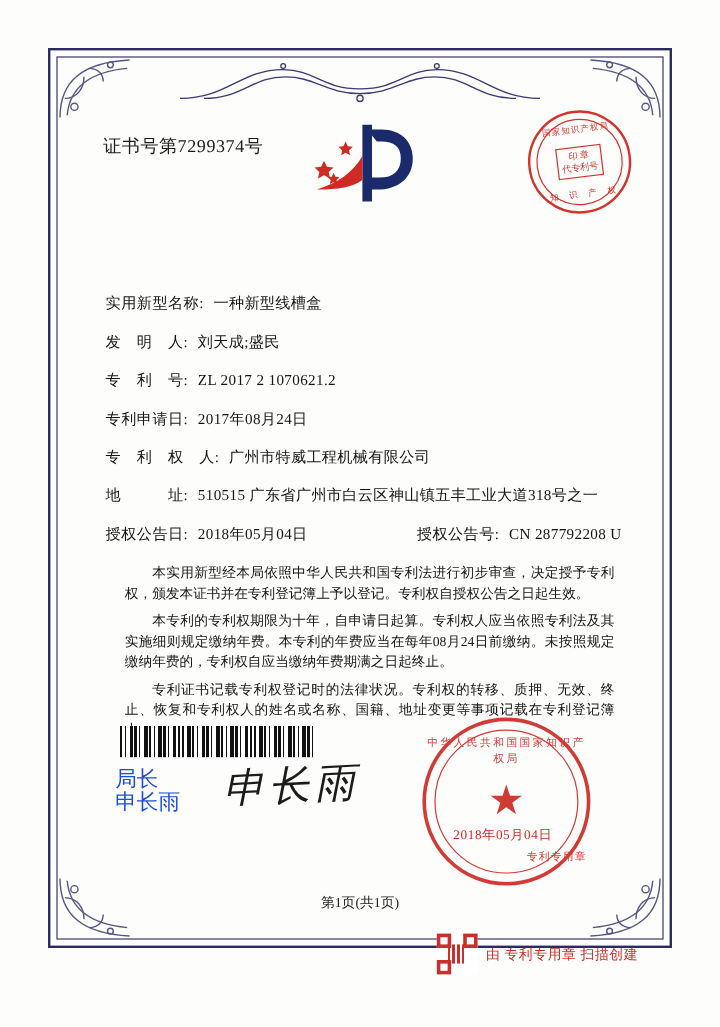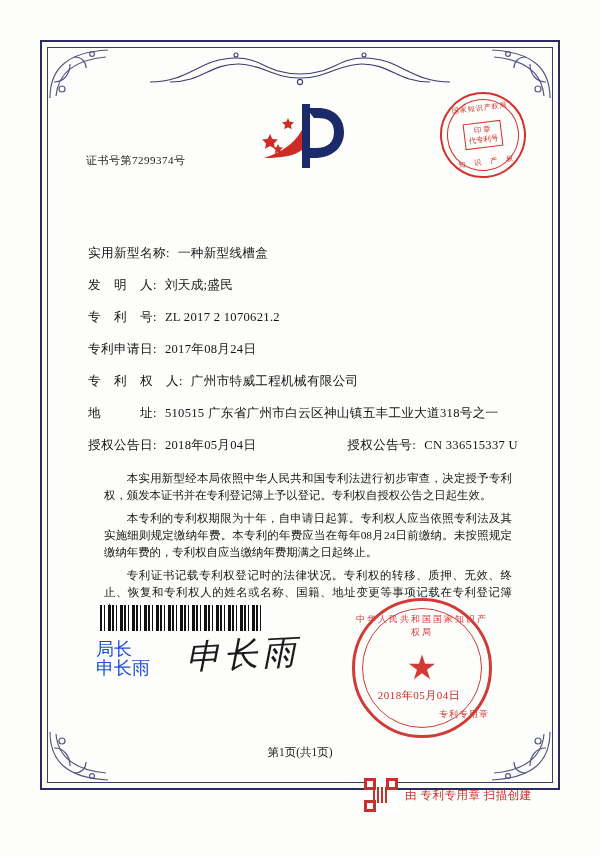--- a/index.html
+++ b/index.html
@@ -57,24 +57,23 @@
     left: 150px; top: 52px;
     width: 300px; height: 34px;
     color: #3b3b72;
   }
   .top-flourish svg { width: 100%; height: 100%; display: block; }
 
   
   .cert-no {
     position: absolute;
     left: 86px; top: 113px;
-    font-size: 11px;
+    font-size: 15px;
     color: #1a1a1a;
     letter-spacing: .5px;
-    margin-top: 40px;
   }
 
   .logo {
     position: absolute;
     left: 248px; top: 100px;
     width: 104px; height: 72px;
   }
   .logo svg { width: 100%; height: 100%; display:block; }
 
   .red-seal-top {
@@ -393,21 +392,21 @@
     </div>
     <div class="field-row">
       <div class="field-label">地　　　址:</div>
       <div class="field-value">510515 广东省广州市白云区神山镇五丰工业大道318号之一</div>
     </div>
     <div class="field-row">
       <div class="field-label">授权公告日:</div>
       <div class="field-value">2018年05月04日</div>
       <div class="col-right">
         <div class="field-label">授权公告号:</div>
-        <div class="field-value">CN 336515337 U</div>
+        <div class="field-value">CN 287792208 U</div>
       </div>
     </div>
   </div>
 
   <div class="body-text">
     <p>本实用新型经本局依照中华人民共和国专利法进行初步审查，决定授予专利权，颁发本证书并在专利登记簿上予以登记。专利权自授权公告之日起生效。</p>
     <p>本专利的专利权期限为十年，自申请日起算。专利权人应当依照专利法及其实施细则规定缴纳年费。本专利的年费应当在每年08月24日前缴纳。未按照规定缴纳年费的，专利权自应当缴纳年费期满之日起终止。</p>
     <p>专利证书记载专利权登记时的法律状况。专利权的转移、质押、无效、终止、恢复和专利权人的姓名或名称、国籍、地址变更等事项记载在专利登记簿上。</p>
   </div>
 

